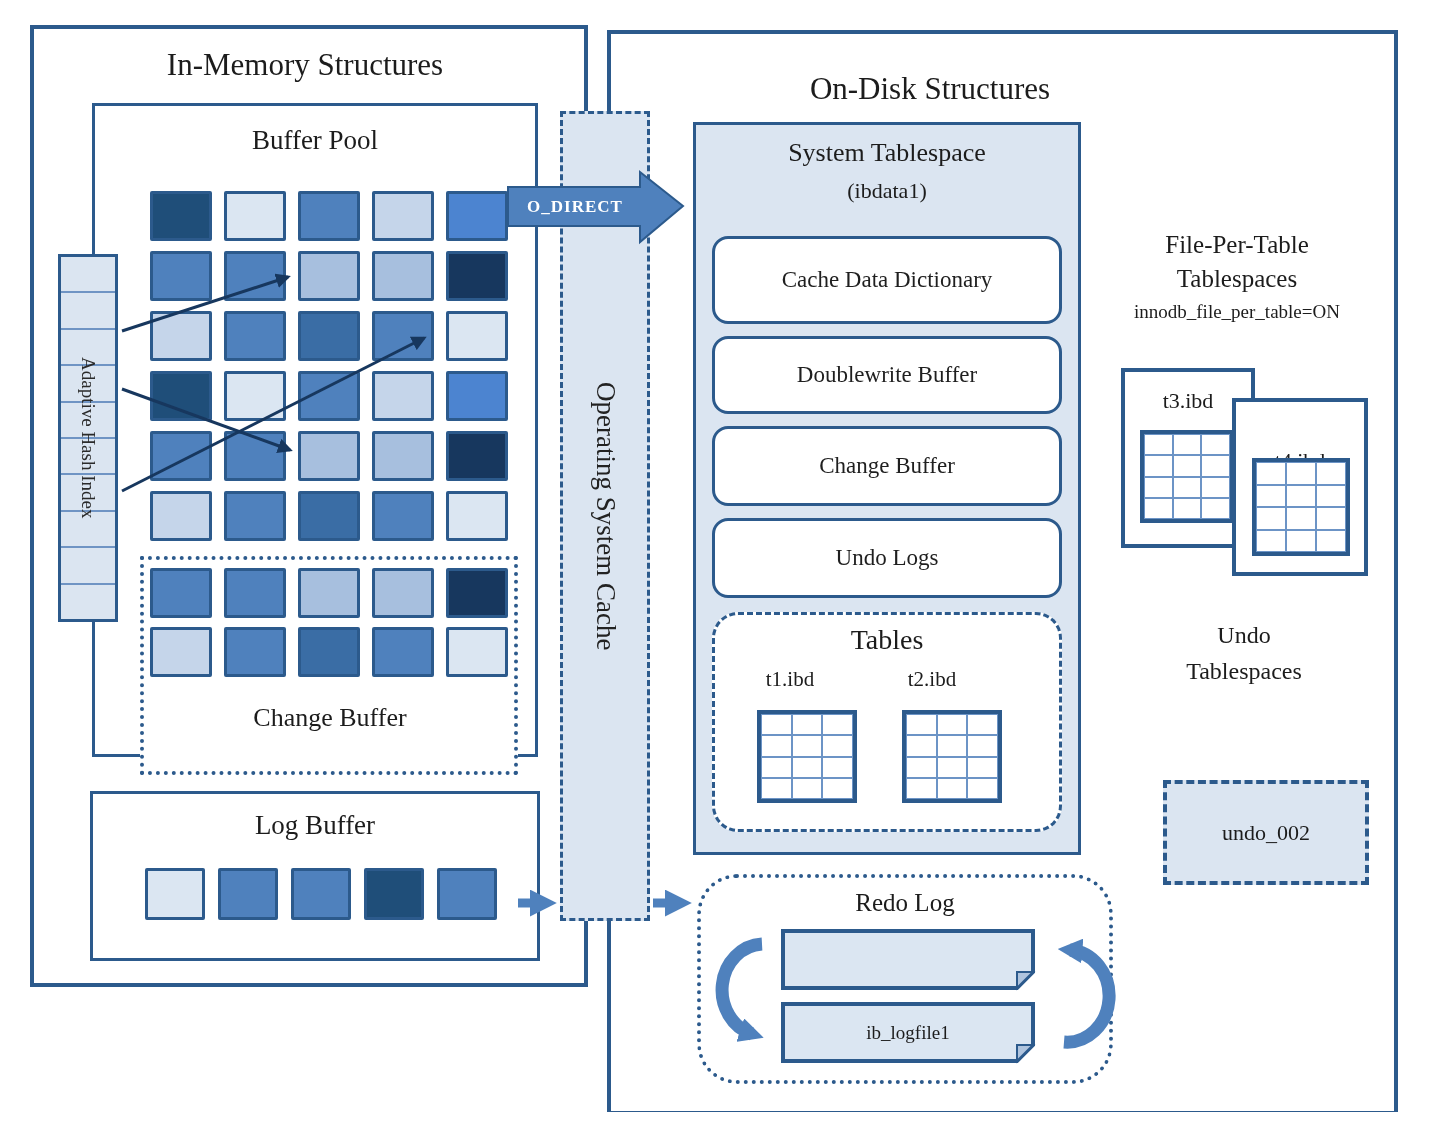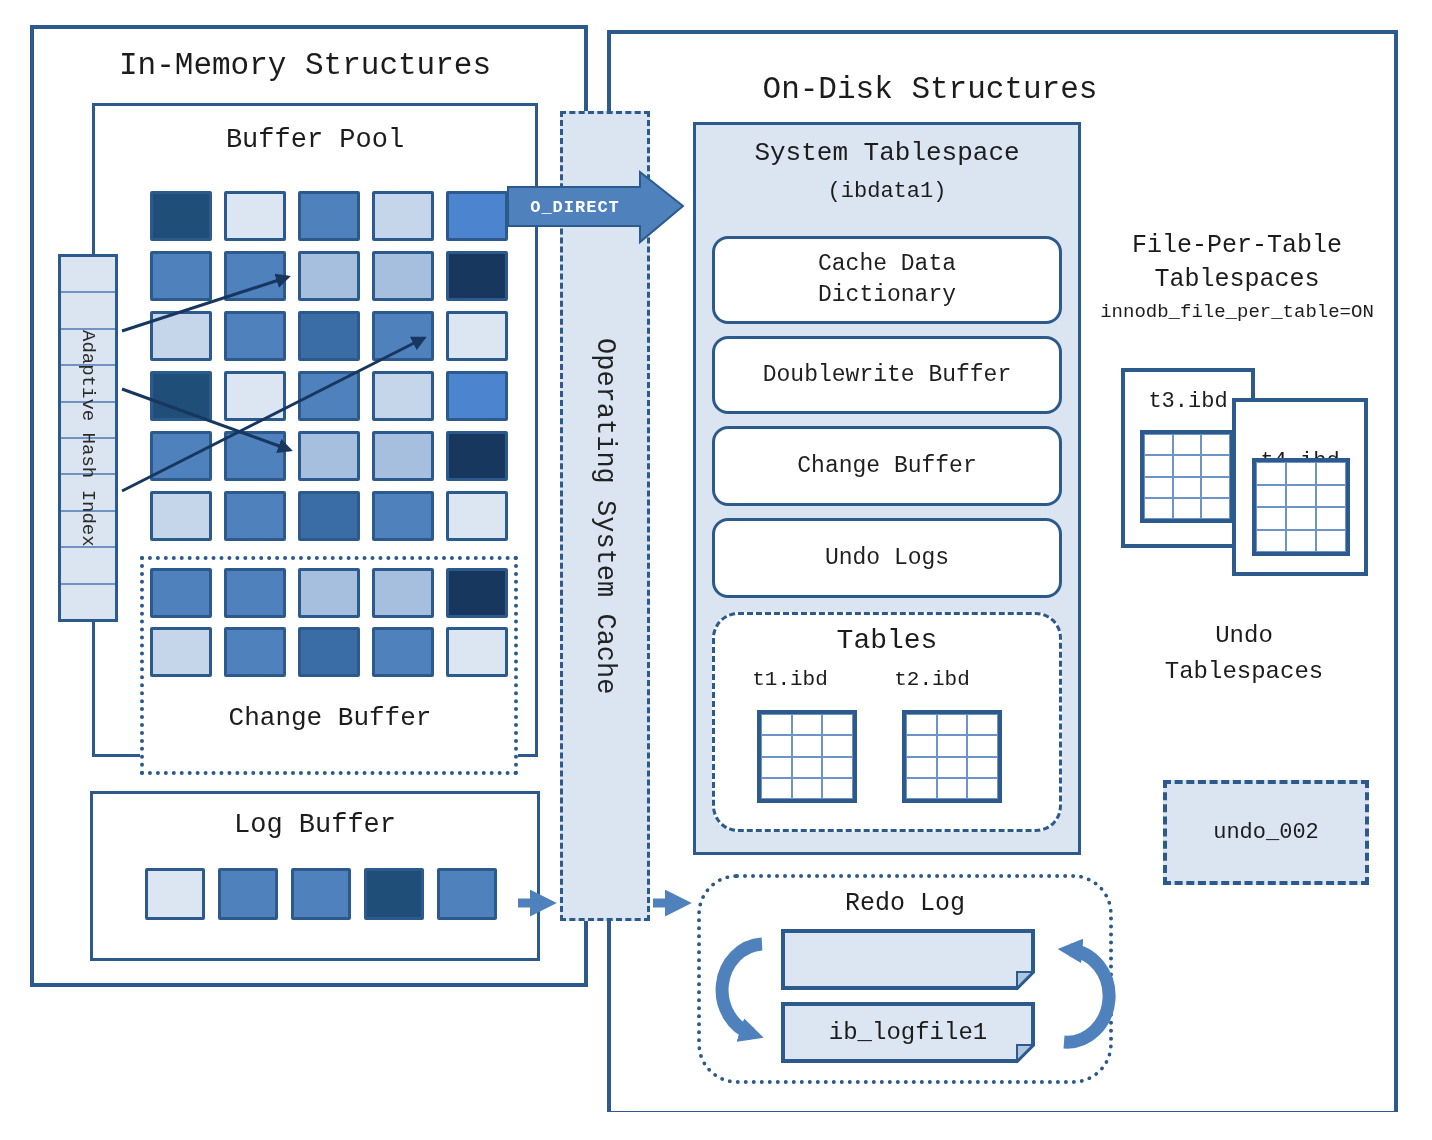--- a/index.html
+++ b/index.html
@@ -1,18 +1,18 @@
 <!DOCTYPE html>
 <html><head>
 <meta charset="utf-8">
 <style>
   html,body{margin:0;padding:0;background:#fff;}
   .canvas{
     position:relative;width:1432px;height:1112px;background:#fff;overflow:hidden;
-    font-family:Liberation Mono, monospace;color:#1f1f1f;
+    font-family:Liberation Serif, serif;color:#1f1f1f;
   }
   .abs{position:absolute;box-sizing:border-box;}
   .ctr{display:flex;align-items:center;justify-content:center;text-align:center;}
   .ttl{font-weight:400;color:#1c1c1c;}
 
   
   .frame{border:4px solid #2C5A8C;background:transparent;}
   .frame3{border:3px solid #2C5A8C;background:transparent;}
 
   
@@ -266,15 +266,15 @@
       <polygon points="1017,1061 1017,1045 1033,1045" fill="#AFC4DE" stroke="#2C5A8C" stroke-width="2"></polygon>
     </g>
 
     <g stroke="#4F81BD" stroke-width="13" fill="none">
       <path d="M 762,944 A 42,46 0 0 0 752,1034" marker-end="url(#mC)"></path>
       <path d="M 1064,1042 A 42,46 0 0 0 1070,950" marker-end="url(#mC)"></path>
     </g>
   </svg>
 
   <div class="abs ctr white-lbl" style="left:512px;top:190px;width:126px;height:34px;font-size:17px;text-align:right;">O_DIRECT</div>
-  <div class="abs ctr lbl" style="left:783px;top:1004px;width:250px;height:57px;font-size:24px;">ib_logfile1</div>
+  <div class="abs ctr lbl" style="left:783px;top:1004px;width:250px;height:57px;font-size:19px;">ib_logfile1</div>
 
 </div>
 
 </body></html>

